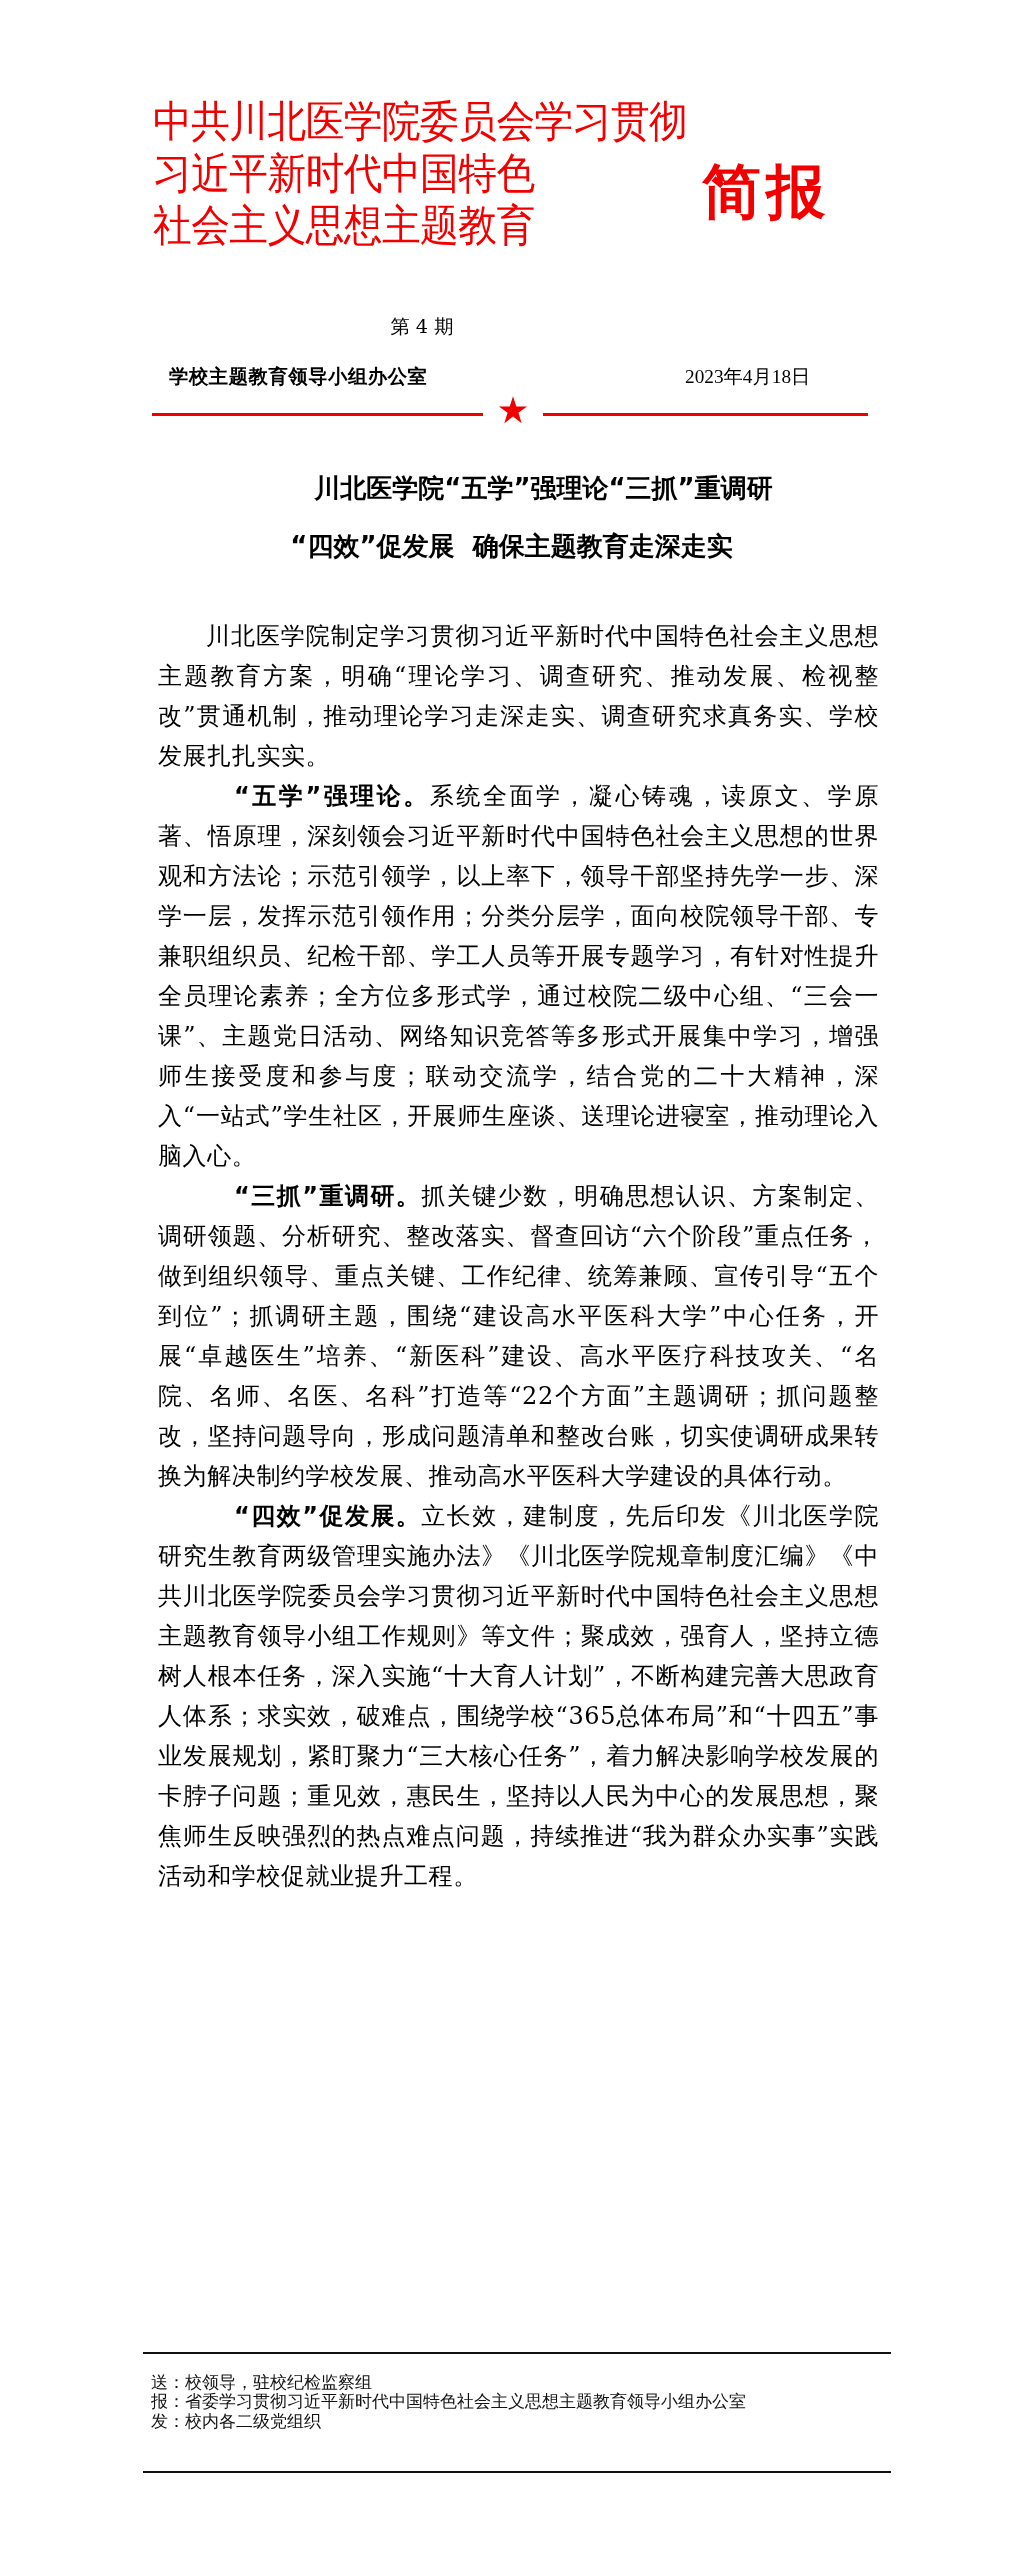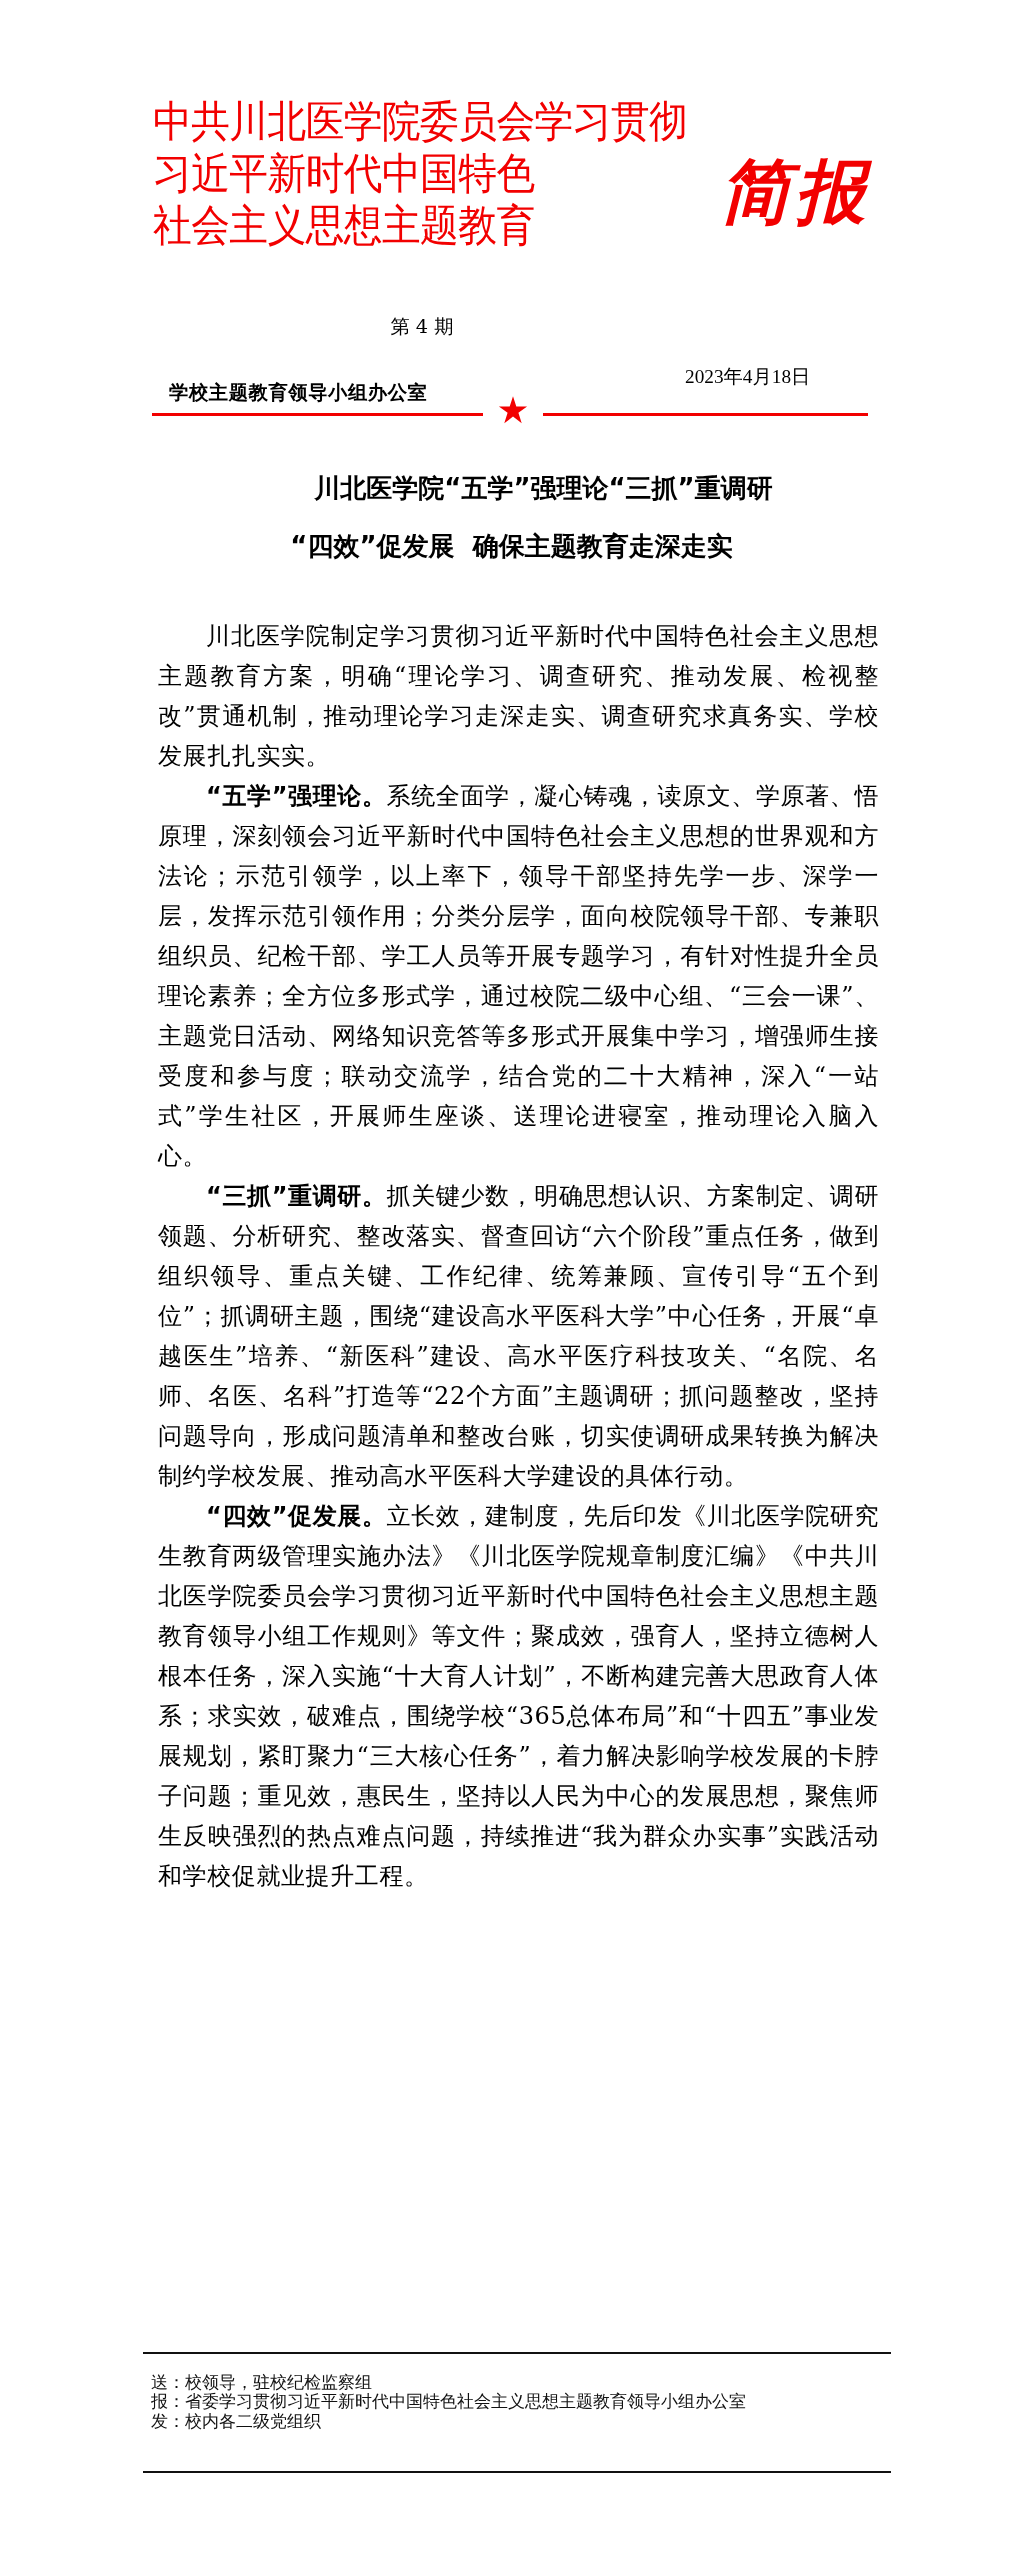--- a/index.html
+++ b/index.html
@@ -26,47 +26,45 @@
       font-family: "DejaVu Sans", "Liberation Sans", sans-serif;
       font-size: 43px;
       line-height: 52px;
       letter-spacing: -0.6px;
       transform: scaleX(0.9);
       transform-origin: left top;
       white-space: nowrap;
     }
     .masthead-title div { height: 52px; }
     .brief-label {
-      left: 720px;
+      left: 702px;
       top: 150px;
       color: #f20000;
       font-family: "DejaVu Serif", "Liberation Serif", serif;
       font-weight: bold;
-      font-size: 70px;
+      font-size: 59px;
       line-height: 84px;
       letter-spacing: 5.2px;
       white-space: nowrap;
-      font-style: italic;
     }
     .issue-number {
       left: 0;
       width: 844px;
       top: 314px;
       text-align: center;
       font-size: 19.3px;
       line-height: 26px;
     }
     .issuer {
       left: 169px;
       top: 364px;
       font-size: 19.3px;
       line-height: 26px;
       font-weight: bold;
       letter-spacing: 0.6px;
-      margin-top: 16px;
     }
     .issue-date {
       left: 685px;
       top: 364px;
       font-size: 19.3px;
       line-height: 26px;
       font-family: "Liberation Serif", serif;
     }
     .red-line {
       height: 3.2px;
@@ -103,20 +101,21 @@
       text-align: justify;
       letter-spacing: 0.6px;
     }
     .body-text p {
       margin: 0;
       text-indent: 2em;
     }
     .lead {
       font-family: "DejaVu Sans", "Liberation Sans", sans-serif;
       font-weight: bold;
+      margin-left: 28px;
     }
 
     
     .rule {
       left: 143px;
       width: 748px;
       height: 1.9px;
       background: #111;
     }
     .distribution {

